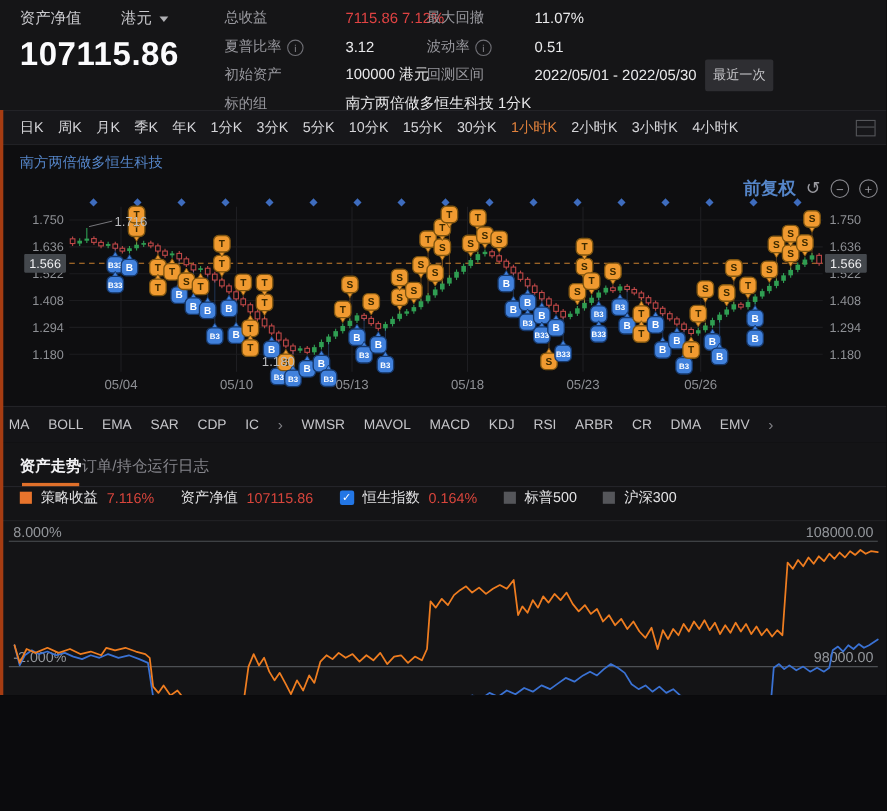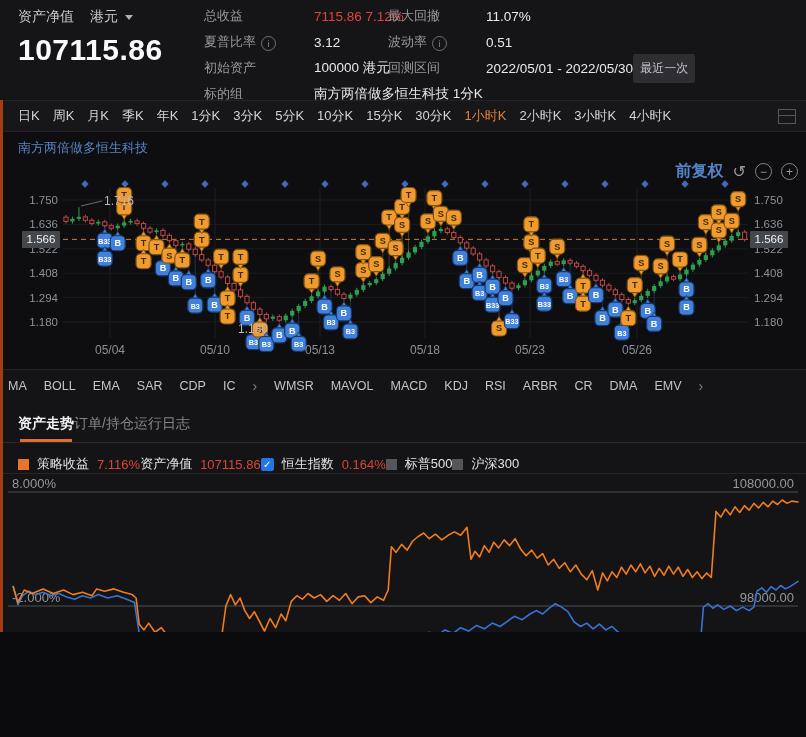--- a/index.html
+++ b/index.html
@@ -5,34 +5,34 @@
   html,body{margin:0;padding:0;background:#0b0b0d;}
   .page{position:relative;width:806px;height:632px;background:#141416;
         font-family:"Liberation Sans","DejaVu Sans",sans-serif;overflow:hidden;color:#e6e6e8;}
   .accent-strip{position:absolute;left:0;top:100px;bottom:0;width:3px;background:#a63c12;z-index:9;}
 
   
   .header{position:relative;height:100px;background:#151517;}
   .nav-block{position:absolute;left:18px;top:8px;}
   .nav-row{display:flex;align-items:center;font-size:14px;color:#c9c9cd;}
   .nav-row .nav-label{color:#c9c9cd;}
-  .cur-sel{display:flex;align-items:center;gap:7px;margin-left:16px;cursor:pointer;color:#c9c9cd;}
+  .cur-sel{display:flex;align-items:center;gap:7px;margin-left:36px;cursor:pointer;color:#c9c9cd;}
   .caret{width:0;height:0;border-left:4px solid transparent;border-right:4px solid transparent;border-top:5px solid #b0b0b4;}
   .nav-value{margin-top:7px;font-size:30px;font-weight:700;color:#fbfbfd;letter-spacing:.5px;}
 
   .stat-col{position:absolute;top:3px;white-space:nowrap;}
   .col-a{left:204px;}.col-b{left:388px;}.col-c{left:573px;}
   .stat-row{display:flex;align-items:center;height:26px;}
   .s-label{color:#98989e;font-size:13px;display:flex;align-items:flex-end;}
   .col-a .s-label{width:110px;}.col-b .s-label{width:98px;}.col-c .s-label{width:97px;}
   .info-i{width:13px;height:13px;border-radius:50%;border:1px solid #6f6f75;color:#8a8a90;font-size:9px;
           display:inline-flex;align-items:center;justify-content:center;margin-left:5px;}
   .s-val{color:#e9e9eb;font-size:13.5px;}
   .s-val.red{color:#e04343;}
-  .badge{background:#2e2e32;color:#c8c8cc;font-size:12px;padding:6px 7px;border-radius:2px;margin-left:0;}
+  .badge{background:#2e2e32;color:#c8c8cc;font-size:12px;padding:6px 7px;border-radius:2px;margin-left:8px;}
 
   
   .ktabs{height:30px;display:flex;align-items:center;gap:13px;padding:0 10px 0 18px;background:#17171a;
          border-top:1px solid #232327;border-bottom:1px solid #232327;font-size:13px;color:#d4d4d8;}
   .ktab{cursor:pointer;}
   .ktab.active{color:#e0813c;}
   .pane-icon{margin-left:auto;width:16px;height:13px;border:1px solid #55565a;position:relative;cursor:pointer;}
   .pane-icon::after{content:"";position:absolute;left:0;right:0;top:5px;height:1px;background:#55565a;}
 
   
@@ -50,21 +50,21 @@
   .ind-chev{color:#808086;font-size:14px;cursor:pointer;}
 
   
   .section-tabs{height:40px;display:flex;align-items:flex-end;padding:0 18px;background:#141416;
                 border-bottom:1px solid #2a2a2e;}
   .stab{padding-bottom:9px;font-size:14px;color:#85858b;position:relative;cursor:pointer;}
   .stab.active{color:#f2f2f4;font-weight:700;}
   .stab.active::after{content:"";position:absolute;left:2px;right:2px;bottom:0;height:3px;background:#e0702a;}
 
   
-  .legend{height:30px;display:flex;align-items:flex-end;padding:0 18px;font-size:13px;color:#e2e2e4;
+  .legend{height:30px;display:flex;align-items:flex-start;padding:0 18px;gap:24px;font-size:13px;color:#e2e2e4;
           border-bottom:1px solid #26262a;background:#141416;}
   .leg-item{display:flex;align-items:center;gap:8px;cursor:pointer;}
   .sw{width:11px;height:11px;background:#55565a;display:inline-block;}
   .cb{width:13px;height:13px;border-radius:2px;color:#fff;font-size:10px;display:flex;align-items:center;justify-content:center;}
   .leg-val{color:#d8453c;}
 
   
   .equity{position:relative;height:267px;background:#141416;}
   #echart{position:absolute;left:0;top:0;}
 </style>

